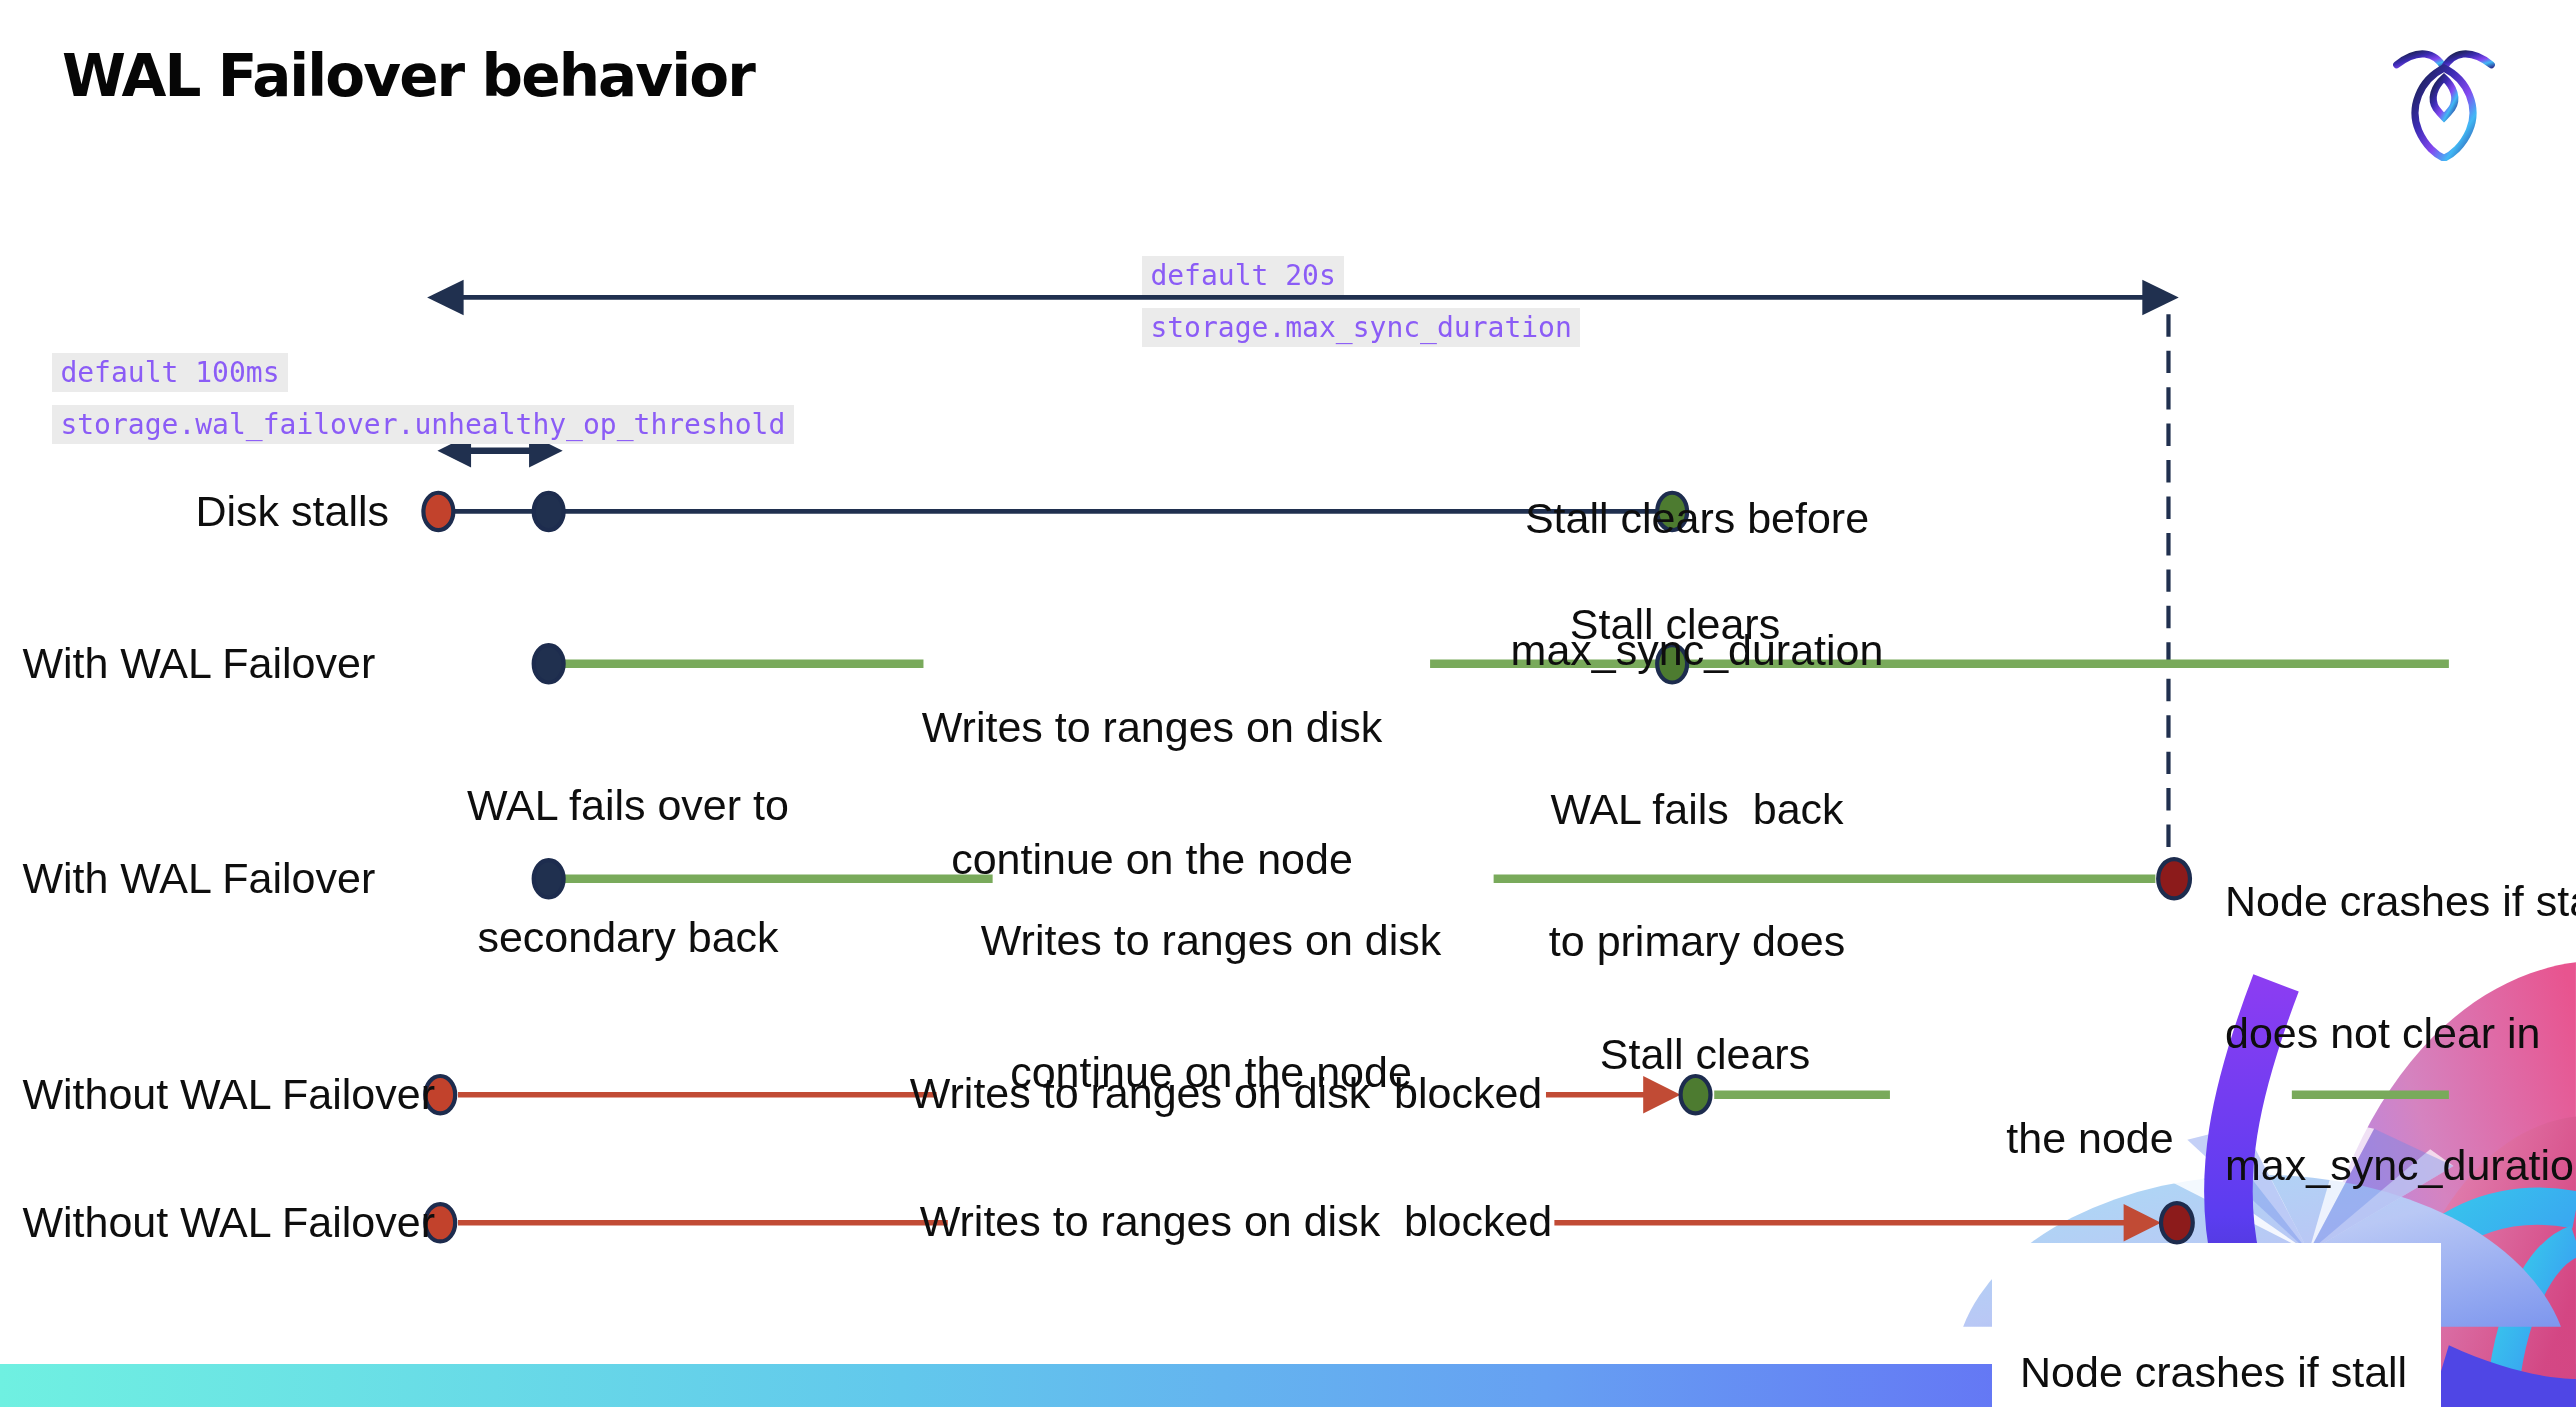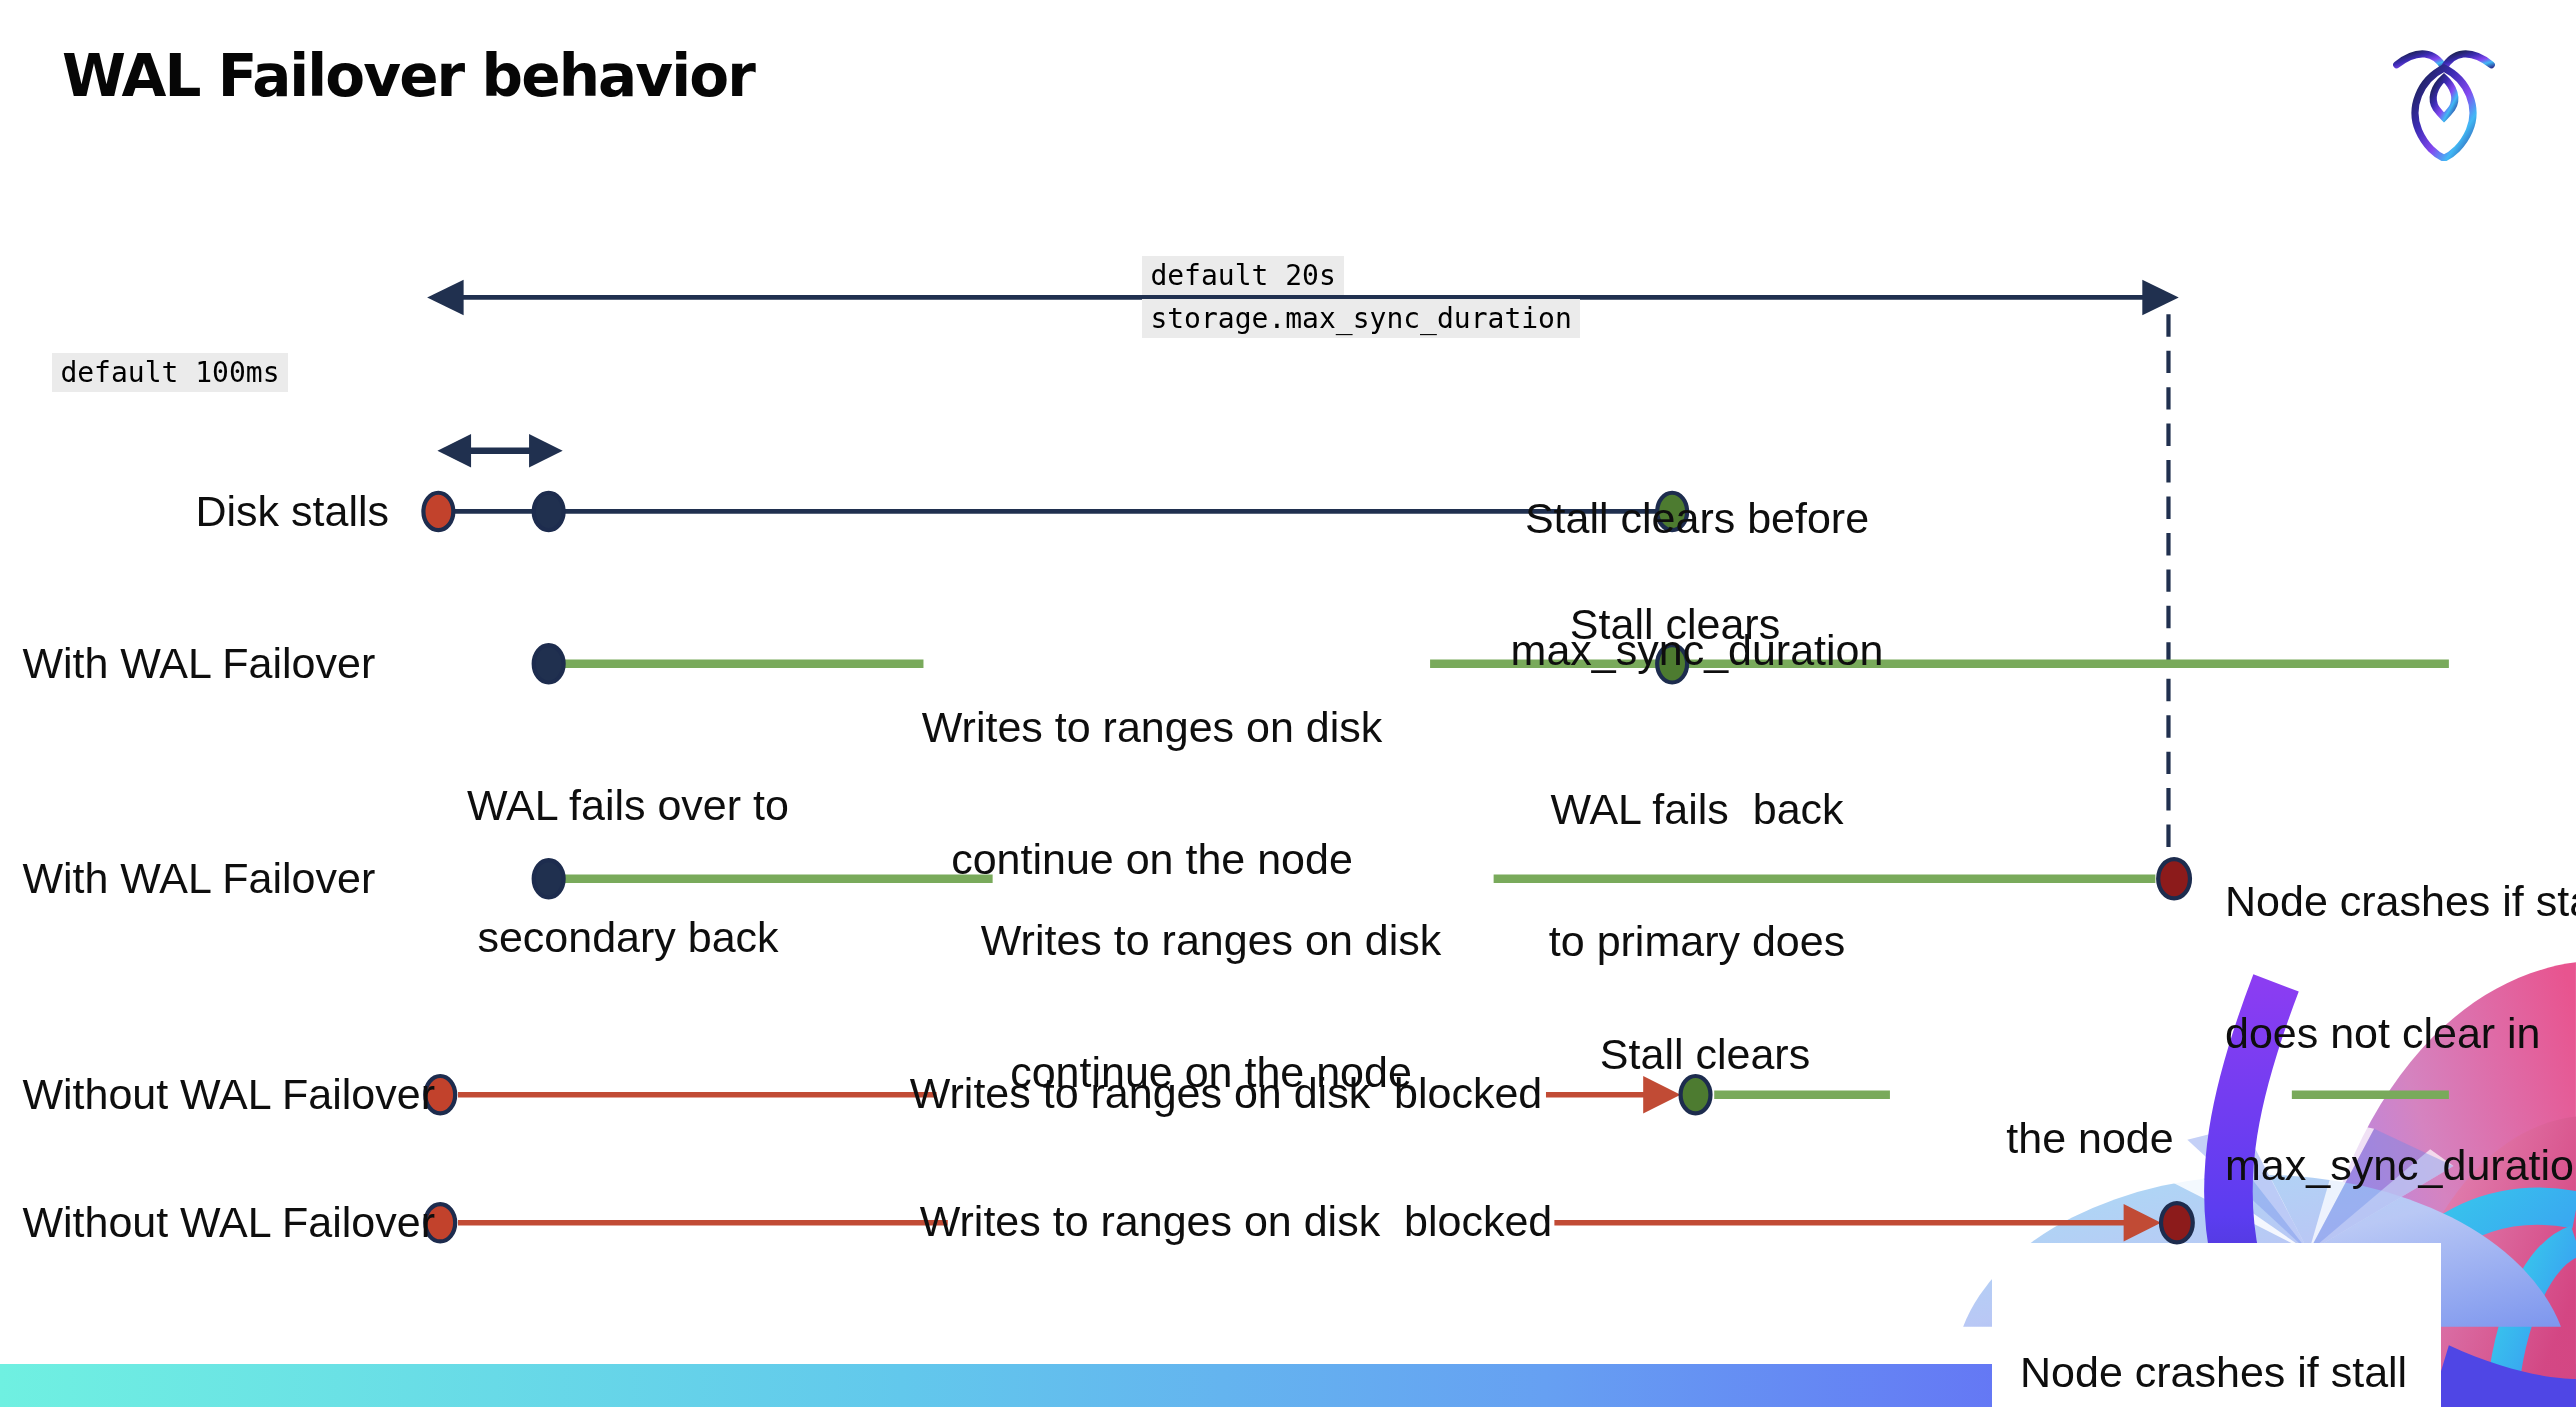--- a/index.html
+++ b/index.html
@@ -4,22 +4,22 @@
 <style>
   html,body{margin:0;padding:0;background:#ffffff;}
   .slide{position:relative;width:2576px;height:1408px;background:#ffffff;overflow:hidden;
          font-family:"Liberation Sans",sans-serif;color:#0e0e0e;}
   
   .title{position:absolute;left:62px;top:45px;font-family:"DejaVu Sans",sans-serif;
          font-weight:800;font-size:58px;line-height:1.1;letter-spacing:-1.9px;color:#060606;}
   
   .chipgroup{position:absolute;z-index:6;}
   .chip{display:table;font-family:"DejaVu Sans Mono","Liberation Mono",monospace;
-        font-size:28px;line-height:37px;background:#ebebeb;color:#000000;
-        padding:0.9px 8.4px;margin-bottom:4px;white-space:pre;}
+        font-size:28px;line-height:37px;background:#ebebeb;color:#8b5cf6;
+        padding:0.9px 8.4px;margin-bottom:13px;white-space:pre;}
   
   .rowlabel{position:absolute;z-index:6;font-size:43px;line-height:49px;white-space:pre;color:#0e0e0e;}
   .rowlabel.r{text-align:right;}
   .callout{position:absolute;z-index:6;font-size:43px;line-height:44px;text-align:center;
            transform:translateX(-50%);white-space:pre;color:#0e0e0e;}
   .callout.leftal{transform:none;text-align:left;}
   .callout span{display:block;}
   
   .crashbox{position:absolute;left:1992px;top:1243px;width:449px;height:165px;
             background:#ffffff;z-index:4;}
@@ -168,20 +168,21 @@
       <ellipse cx="2329" cy="1308" rx="17" ry="21" fill="#8c1b1b" stroke="#1d2c4e" stroke-width="4.5"></ellipse>
     </g>
   </svg>
 
   <div class="chipgroup" style="left:1142px;top:256px;">
     <div class="chip">default 20s</div>
     <div class="chip">storage.max_sync_duration</div>
   </div>
   <div class="chipgroup" style="left:41px;top:353px;padding-left:11px;">
     <div class="chip">default 100ms</div>
+    <div class="chip">storage.wal_failover.unhealthy_op_threshold</div>
   </div>
 
   <div class="rowlabel r" style="left:131px;top:487px;width:258px;">Disk stalls</div>
   <div class="rowlabel" style="left:22.4px;top:639px;">With WAL Failover</div>
   <div class="rowlabel" style="left:22.4px;top:854px;">With WAL Failover</div>
   <div class="rowlabel" style="left:22.4px;top:1070px;">Without WAL Failover</div>
   <div class="rowlabel" style="left:22.4px;top:1198px;">Without WAL Failover</div>
 
   <div class="callout" style="left:1697px;top:408px;">
     <span>Stall clears before</span>

